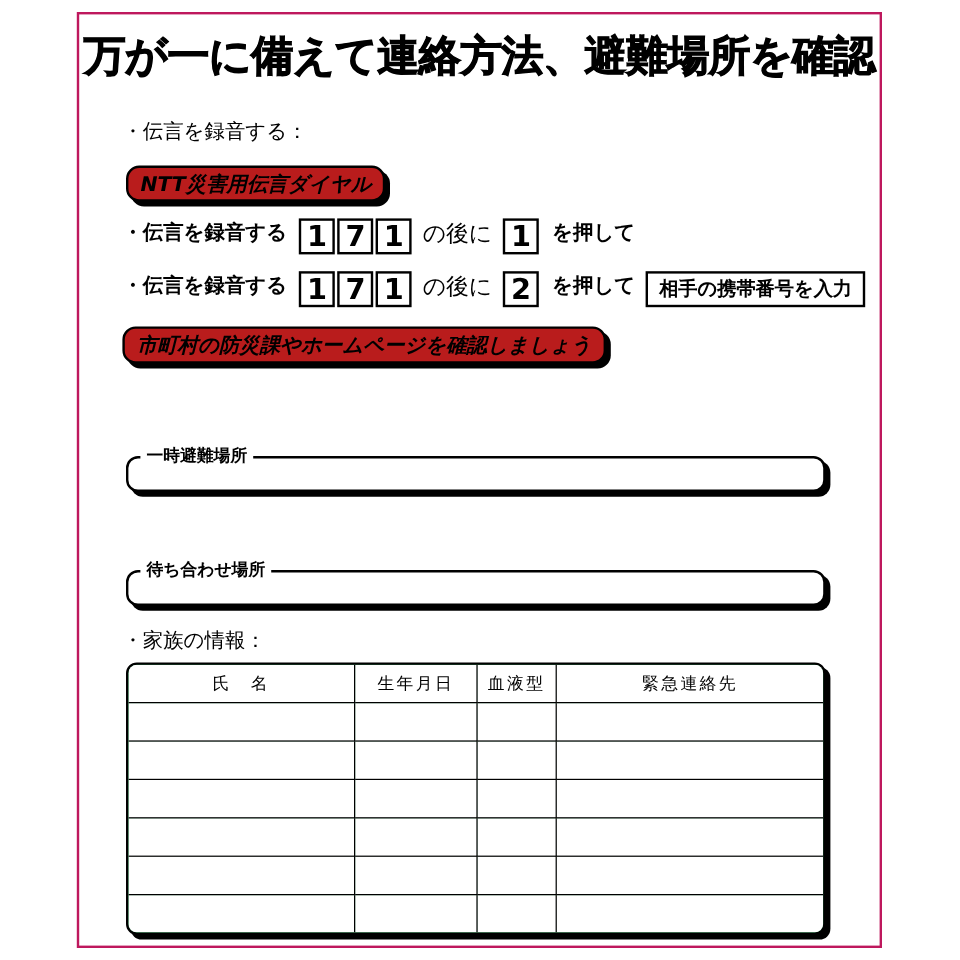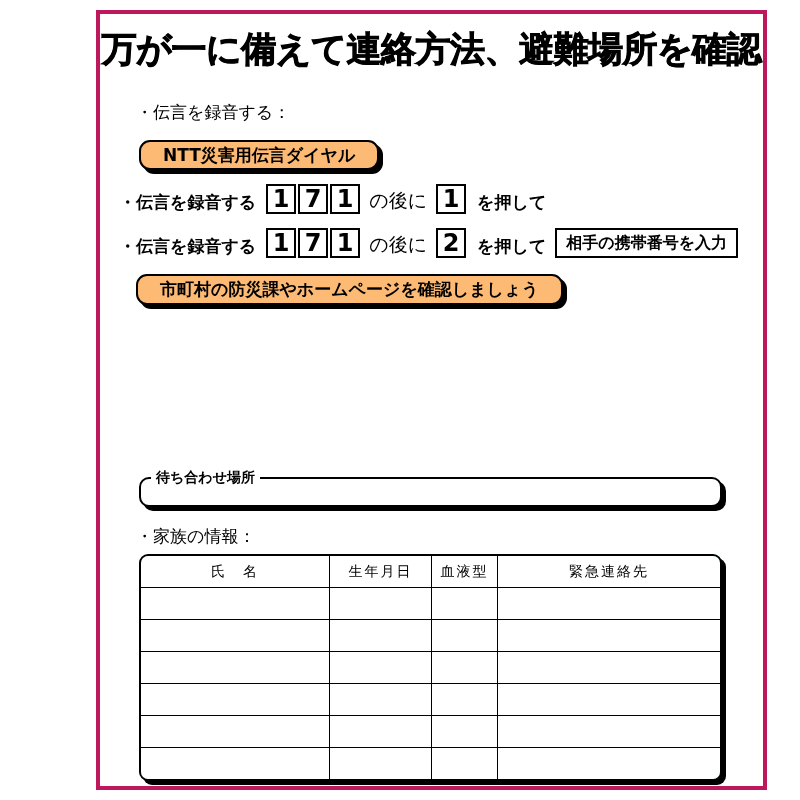--- a/index.html
+++ b/index.html
@@ -17,23 +17,22 @@
   }
 
   
   #page-frame {
     position: absolute;
     left: 64px;
     top: 10px;
     width: 671px;
     height: 780px;
     box-sizing: border-box;
-    border: 4px solid #be185d;
+    border: 2px solid #be185d;
     background: #ffffff;
-    margin-left: 32px;
   }
 
   .inner {
     position: relative;
     width: 100%;
     height: 100%;
     box-sizing: border-box;
     padding: 0;
   }
 
@@ -60,49 +59,50 @@
     font-weight: 400;
     white-space: nowrap;
   }
 
   
   .banner {
     position: absolute;
     box-sizing: border-box;
     border: 2.5px solid #000;
     border-radius: 11px;
-    background: #fdba74;
+    background: #b91c1c;
     box-shadow: 4px 4px 0 0 #000;
     display: flex;
     align-items: center;
     justify-content: center;
-    padding: 0 22px;
-    font-weight: 900;
-    white-space: nowrap;
+    padding: 0 10px;
+    font-weight: 900;
+    white-space: nowrap;
+    font-style: italic;
   }
   #ntt-banner {
     left: 39px;
     top: 126px;
     height: 30px;
     font-size: 17px;
     letter-spacing: 0px;
   }
   #city-banner {
     left: 36px;
     top: 260px;
     height: 31px;
     font-size: 17px;
   }
 
   
   .dial-row {
     position: absolute;
-    left: 19px;
+    left: 36px;
     display: flex;
-    align-items: flex-end;
+    align-items: flex-start;
     white-space: nowrap;
     height: 30px;
   }
   .dial-label {
     font-size: 17px;
     font-weight: 900;
     margin-right: 10px;
   }
   .digit-group { display: flex; }
   .digit-box {
@@ -247,20 +247,24 @@
         <span class="digit-box">1</span>
       </span>
       <span class="mid-text">の後に</span>
       <span class="digit-box">2</span>
       <span class="press-text">を押して</span>
       <span class="entry-box">相手の携帯番号を入力</span>
     </div>
 
     <div id="city-banner" class="banner">市町村の防災課やホームページを確認しましょう</div>
 
+    <div class="field-block" style="top:360px;">
+      <span class="field-legend">一時避難場所</span>
+      <div class="field-box"></div>
+    </div>
 
     <div class="field-block" style="top:455px;">
       <span class="field-legend">待ち合わせ場所</span>
       <div class="field-box"></div>
     </div>
 
     <div class="bullet-line" style="left:36px; top:512px;">・家族の情報：</div>
 
     <div id="family-table-wrap">
       <table id="family-table">

